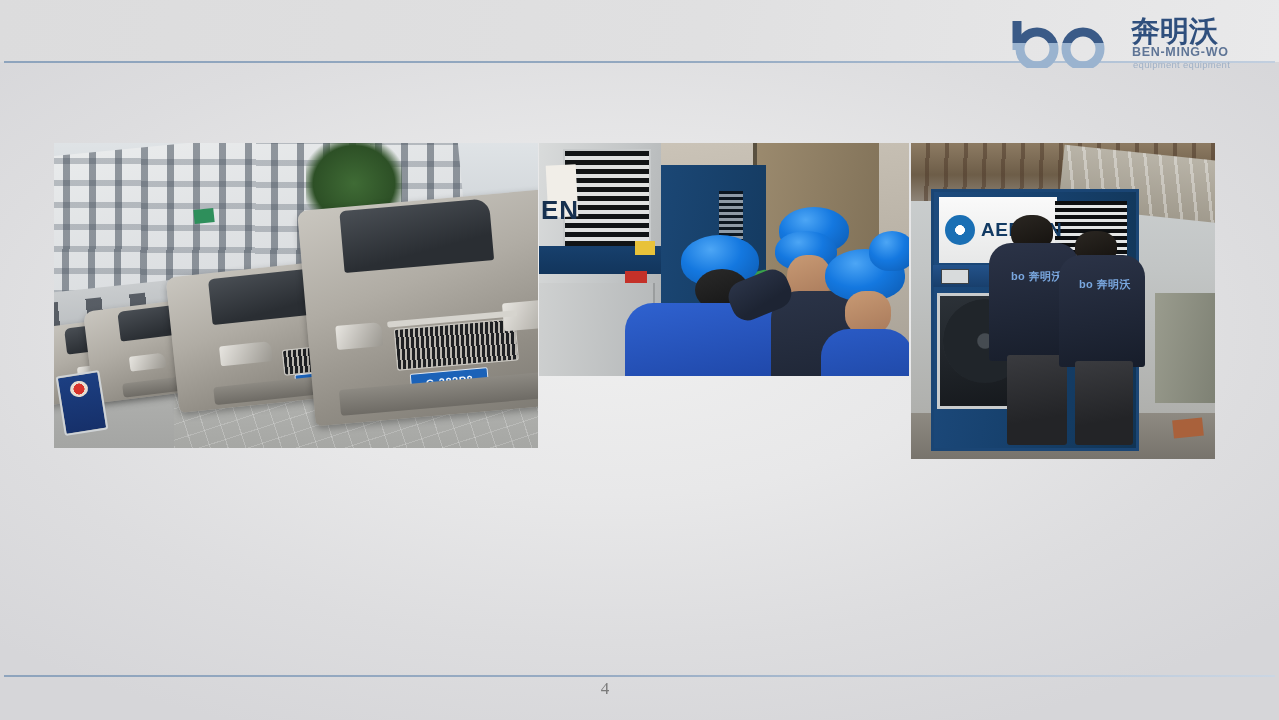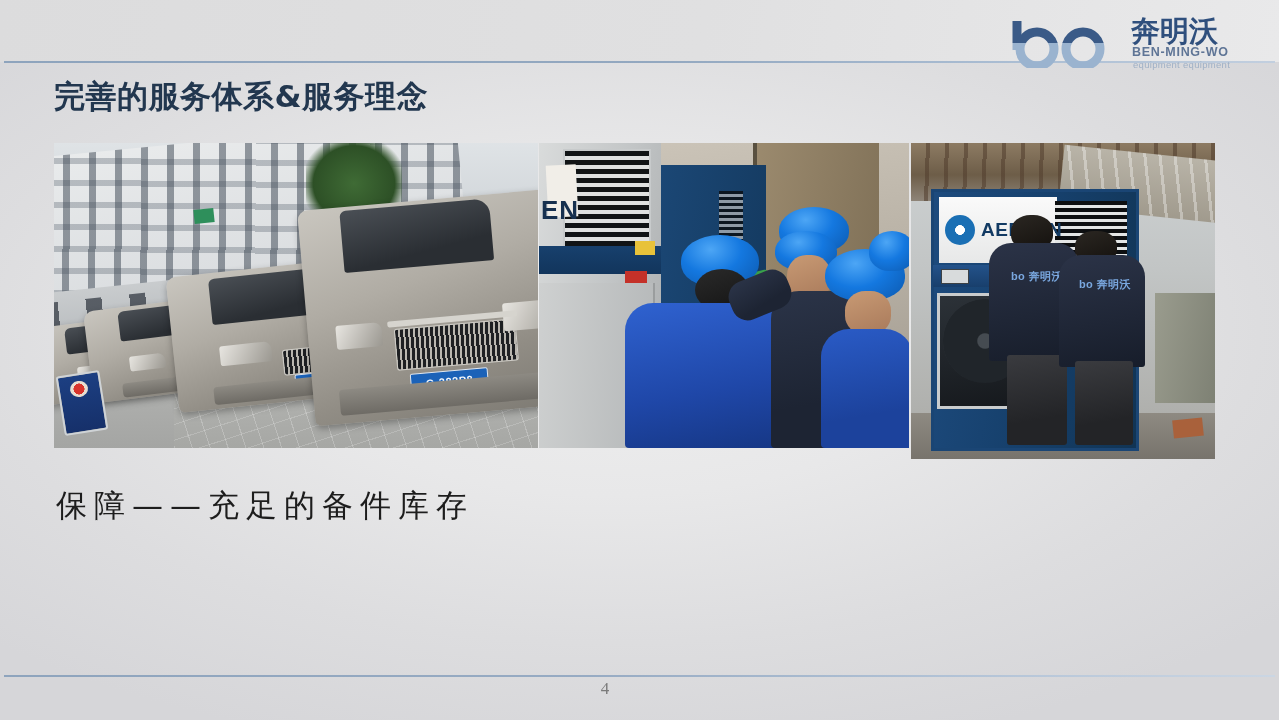--- a/index.html
+++ b/index.html
@@ -103,21 +103,21 @@
     font-family: "DejaVu Sans", sans-serif;
   }
 
   
   .photo {
     position: absolute;
     overflow: hidden;
     background: #9a9a9a;
   }
   .photo-1 { left: 54px;  top: 143px; width: 484px; height: 305px; }
-  .photo-2 { left: 539px; top: 143px; width: 370px; height: 305px; }
+  .photo-2 { left: 539px; top: 143px; width: 370px; height: 233px; }
   .photo-3 { left: 911px; top: 143px; width: 304px; height: 316px; }
 
   .ph-layer { position: absolute; }
 
   
   .p1-sky {
     left: 0; top: 0; width: 484px; height: 150px;
     background: linear-gradient(180deg, #dfe3e6 0%, #cdd2d6 60%, #b9bec3 100%);
   }
   .p1-building {
@@ -470,21 +470,20 @@
         <circle cx="74" cy="31" r="17"></circle>
       </g>
     </svg>
     <div class="logo-text">
       <div class="logo-cn">奔明沃</div>
       <div class="logo-en">BEN-MING-WO</div>
       <div class="logo-sub">equipment equipment</div>
     </div>
   </div>
 
-  <div class="title">完善的服务体系&amp;服务理念</div>
 
   <div class="photo photo-1">
     <div class="ph-layer p1-sky"></div>
     <div class="ph-layer p1-building"></div>
     <div class="ph-layer p1-tree"></div>
     <div class="ph-layer p1-podium"></div>
     <div class="ph-layer p1-windows"></div>
     <div class="ph-layer p1-redsign1"></div>
     <div class="ph-layer p1-redsign2"></div>
     <div class="ph-layer p1-greensign"></div>
@@ -582,19 +581,18 @@
     <div class="p3-jacket-logo" style="left:100px; top:128px;">bo 奔明沃</div>
     <div class="p3-jeans" style="left:96px; top:212px; width:60px; height:90px;"></div>
 
     <div class="p3-hair" style="left:164px; top:88px; width:42px; height:32px;"></div>
     <div class="p3-jacket" style="left:148px; top:112px; width:86px; height:112px;"></div>
     <div class="p3-jacket-logo" style="left:168px; top:136px;">bo 奔明沃</div>
     <div class="p3-jeans" style="left:164px; top:218px; width:58px; height:84px;"></div>
   </div>
 
   <div class="body-lines">
-    <div class="body-line">保障——充足的备件库存</div>
   </div>
 
   <div class="footer-rule"></div>
   <div class="page-number">4</div>
 
 </div>
 
 </body></html>

